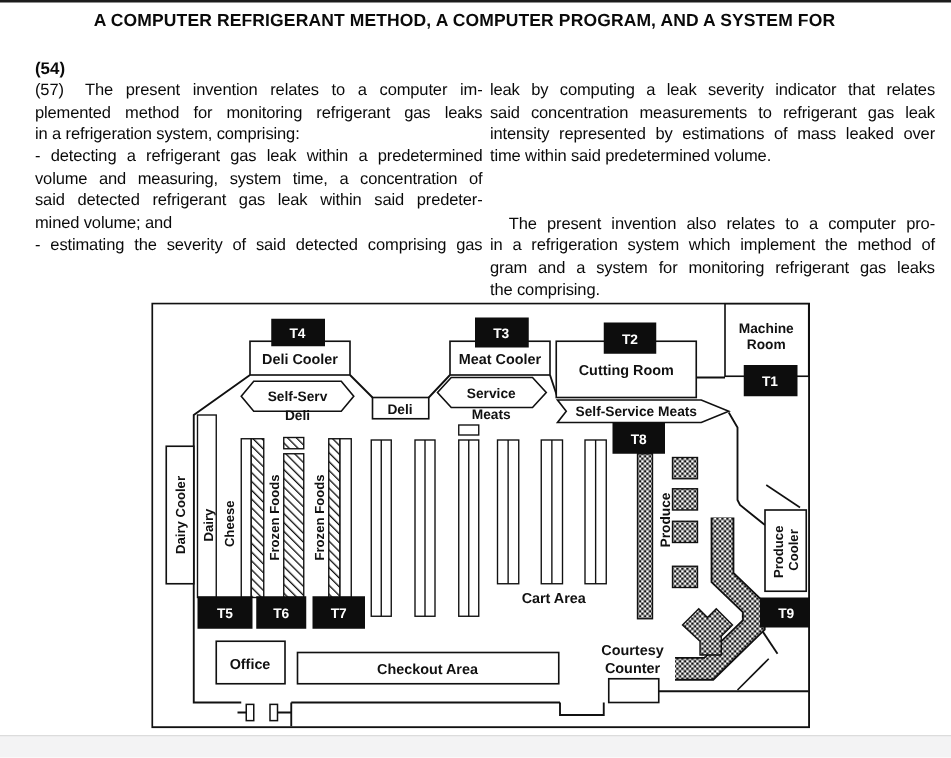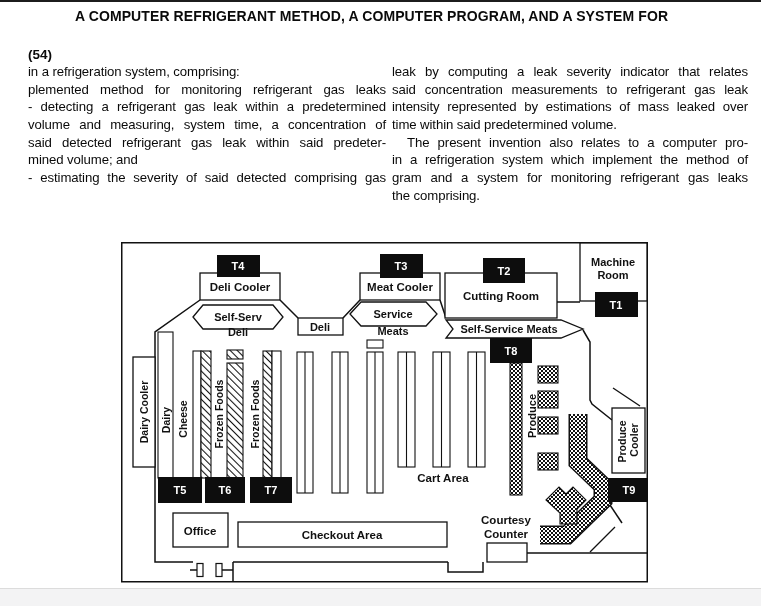--- a/index.html
+++ b/index.html
@@ -21,21 +21,21 @@
 
   
   .col{font-size:13.2px;letter-spacing:-0.1px;}
   .col-left{left:28px;top:64px;width:358px;}
   .col-right{left:392px;top:64px;width:356px;}
   .jline{
     height:17.7px;white-space:nowrap;
     text-align:justify;text-align-last:justify;
   }
   .jline.plain{text-align-last:left;}
-  .jline.indent{padding-left:15px;}
+  .jline.indent{padding-left:15px;margin-top:36px;}
   .gap57{display:inline-block;width:17px;}
 
   
   .figure-wrap{left:121px;top:242px;width:527px;height:376px;}
   svg text{
     font-family:"Liberation Sans", sans-serif;
     font-weight:bold;fill:#111;
   }
   svg .tlabel{fill:#ffffff;font-size:11px;}
 </style>
@@ -43,22 +43,25 @@
 <body>
 
 <div class="abs top-edge"></div>
 
 <div class="abs tag tag54">(54)</div>
 <div class="abs title-block">
   <div>A COMPUTER REFRIGERANT METHOD, A COMPUTER PROGRAM, AND A SYSTEM FOR</div>
 </div>
 
 <div class="abs col col-left">
+  <div class="jline">
+    <span>(57)</span><span class="gap57"></span><span>The present invention relates to a computer im-</span>
+  </div>
+  <div class="jline">plemented method for monitoring refrigerant gas leaks</div>
   <div class="jline plain">in a refrigeration system, comprising:</div>
-  <div class="jline">plemented method for monitoring refrigerant gas leaks</div>
   <div class="jline">- detecting a refrigerant gas leak within a predetermined</div>
   <div class="jline">volume and measuring, system time, a concentration of</div>
   <div class="jline">said detected refrigerant gas leak within said predeter-</div>
   <div class="jline plain">mined volume; and</div>
   <div class="jline">- estimating the severity of said detected comprising gas</div>
 </div>
 
 <div class="abs col col-right">
   <div class="jline">leak by computing a leak severity indicator that relates</div>
   <div class="jline">said concentration measurements to refrigerant gas leak</div>

